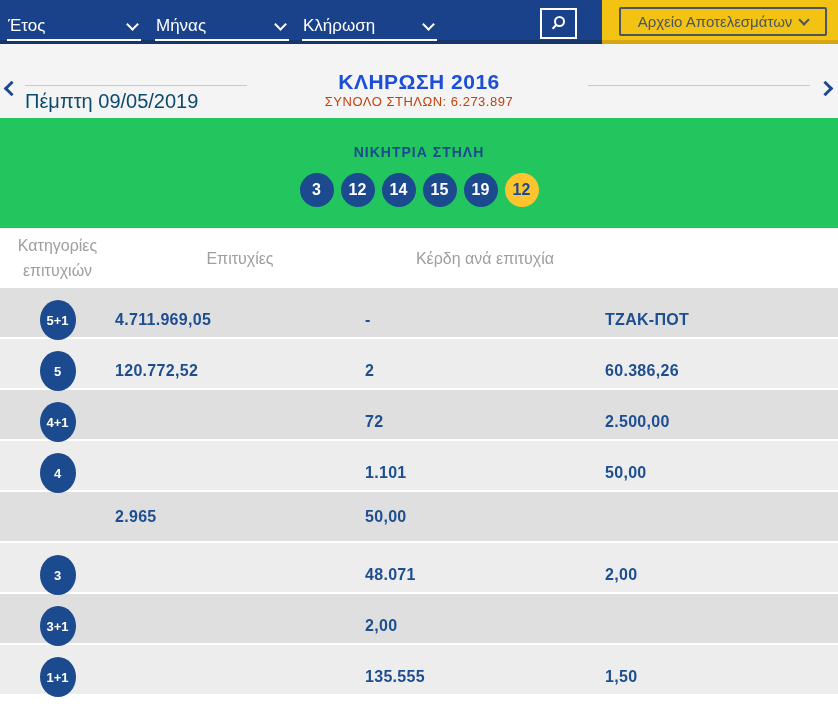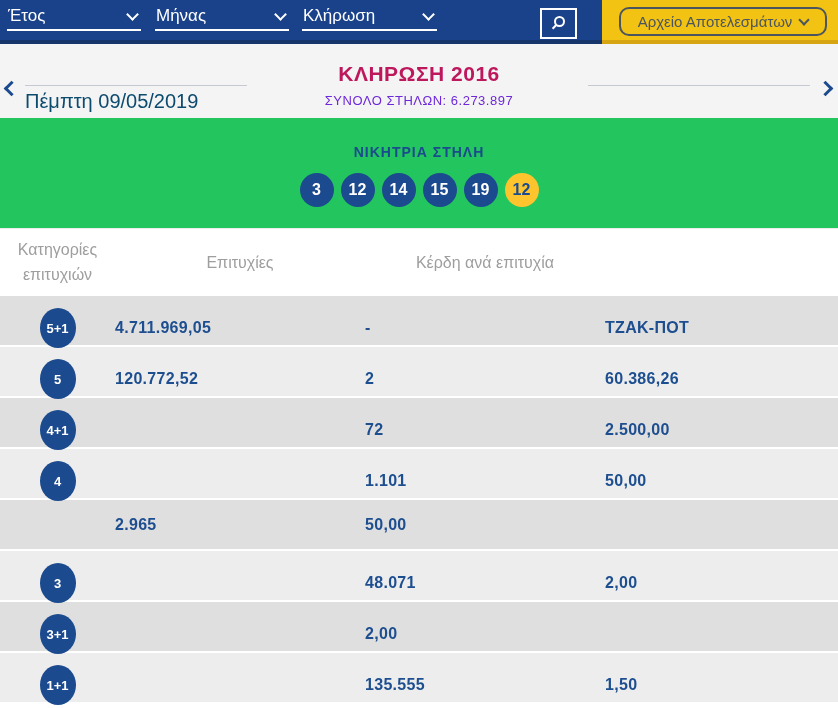--- a/index.html
+++ b/index.html
@@ -3,70 +3,70 @@
 <meta charset="utf-8">
 <style>
   * { margin:0; padding:0; box-sizing:border-box; }
   html,body { width:838px; height:708px; overflow:hidden; }
   body { font-family:"Liberation Sans","DejaVu Sans",sans-serif; background:#fff; }
   .page { position:relative; width:838px; height:708px; }
 
   
   .topbar { position:relative; height:44px;
     background:linear-gradient(to bottom, #1a428a 0 40px, #15356b 40px 44px); }
-  .filter { position:absolute; top:3px; height:28px; border-bottom:2px solid #fff;
+  .filter { position:absolute; top:13px; height:28px; border-bottom:2px solid #fff;
     color:#fff; font-size:17px; cursor:pointer; }
   .filter .flabel { position:absolute; left:1px; top:3px; }
   .chev { display:inline-block; width:9px; height:9px;
     border-right:2px solid #fff; border-bottom:2px solid #fff;
     transform:rotate(45deg); }
   .filter .chev { position:absolute; right:4px; top:7px; }
   .filter1 { left:7px;  width:134px; }
   .filter2 { left:155px; width:134px; }
   .filter3 { left:302px; width:135px; }
   .search-btn { position:absolute; left:540px; top:8px; width:37px; height:31px;
     border:2px solid #fff; background:transparent; display:flex;
     align-items:center; justify-content:center; cursor:pointer; }
   .archive-area { position:absolute; right:0; top:0; width:236px; height:44px;
     background:linear-gradient(to bottom, #f3c313 0 40px, #d8a512 40px 44px); }
   .archive-btn { position:absolute; left:17px; top:7px; height:29px; width:208px;
-    border:2px solid #4a5560; border-radius:10px; background:transparent;
+    border:2px solid #4a5560; border-radius:2px; background:transparent;
     color:#4a5560; font-size:15px; display:flex; align-items:center;
     justify-content:center; gap:8px; cursor:pointer;
     font-family:"Liberation Sans","DejaVu Sans",sans-serif; }
   .archive-btn .chev { width:8px; height:8px; border-color:#4a5560; margin-top:-4px; }
 
   
   .draw-header { position:relative; height:74px; background:#f4f4f4; }
   .nav-btn { position:absolute; width:22px; height:22px; background:none; border:none; cursor:pointer; }
   .prev-btn { left:0; top:34px; }
   .next-btn { right:2px; top:34px; }
   .chev-left { display:inline-block; width:11px; height:11px;
     border-left:3px solid #1b4a8e; border-bottom:3px solid #1b4a8e; transform:rotate(45deg); }
   .chev-right { display:inline-block; width:11px; height:11px;
     border-right:3px solid #1b4a8e; border-bottom:3px solid #1b4a8e; transform:rotate(-45deg); }
   .hline { position:absolute; top:41px; height:1px; background:#c5cad2; }
   .hline-left { left:25px; width:222px; }
   .hline-right { right:28px; width:222px; }
   .draw-date { position:absolute; left:25px; top:46px; font-size:20px; color:#0c4a6e; }
   .dh-center { position:absolute; left:0; right:0; top:18px; text-align:center; }
-  .draw-title { font-size:21px; font-weight:bold; color:#be185d; letter-spacing:.5px; }
-  .draw-subtitle { margin-top:7px; font-size:13px; color:#6d28d9; letter-spacing:.5px; }
+  .draw-title { font-size:21px; font-weight:bold; color:#1d4ed8; letter-spacing:.5px;margin-top:8px; }
+  .draw-subtitle { margin-top:0; font-size:13px; color:#c2410c; letter-spacing:.5px; }
 
   
   .winning { height:110px; background:#22c55e; text-align:center; padding-top:26px; }
   .winning-title { font-size:14px; font-weight:bold; color:#1b4a8e; letter-spacing:1px; }
   .balls { margin-top:13px; display:flex; justify-content:center; gap:7px; }
   .ball { width:34px; height:34px; border-radius:50%; background:#1b4a8e; color:#fff;
     font-size:16px; font-weight:bold; line-height:34px; text-align:center; }
   .ball.bonus { background:#fdc42e; color:#1b4a8e; }
 
   
   .grid { display:grid; grid-template-columns:115px 250px 240px 233px; align-items:center; }
-  .thead { height:68px; background:#fff; border-top:1px solid #ececec;
+  .thead { height:60px; background:#fff; border-top:1px solid #ececec;
     color:#9e9e9e; font-size:16px; }
   .thead .th { text-align:center; }
   .th-cat { width:96px; margin:0 auto; line-height:1.55; }
   .trow { height:51px; border-bottom:2px solid #fff; }
   .trow:nth-child(odd) { background:#ededed; }
   .trow:nth-child(even){ background:#dfdfdf; }
   .badge { width:36px; height:40px; border-radius:50%; background:#1b4a8e; color:#fff;
     font-size:13px; font-weight:bold; display:flex; align-items:center;
     justify-content:center; margin:12px auto; }
   .val { text-align:left; font-size:16px; font-weight:bold; color:#1d4e8f;

